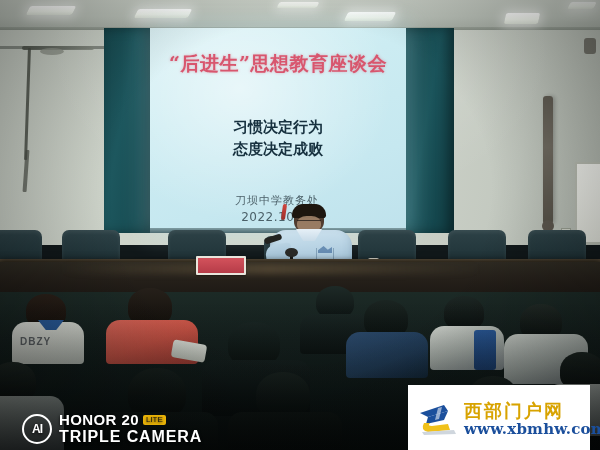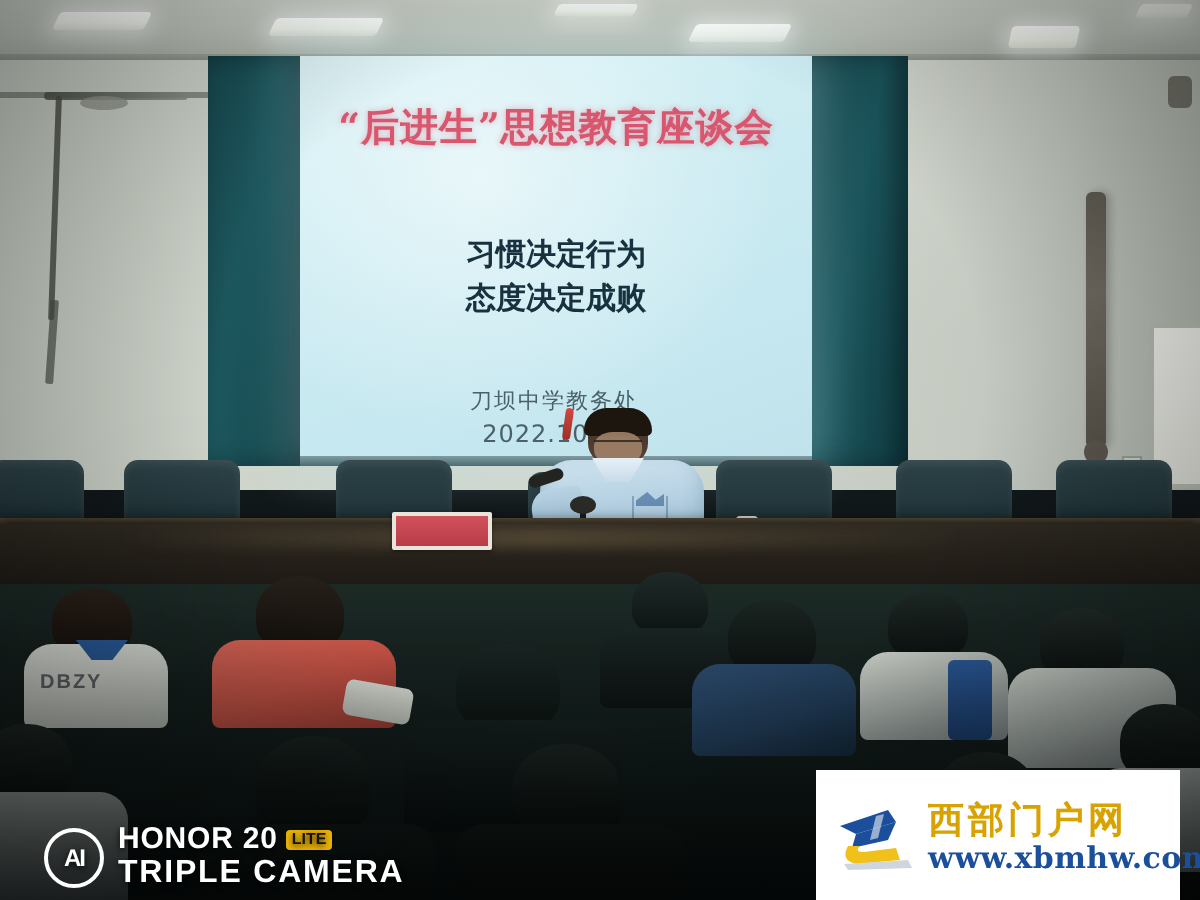--- a/index.html
+++ b/index.html
@@ -345,21 +345,21 @@
     border:2px solid #fff;display:flex;align-items:center;justify-content:center;
     font-family:"Liberation Sans",sans-serif;font-size:12px;font-weight:700;color:#fff;
     letter-spacing:-1px;
   }
   .camtext{line-height:1.05;}
   .camline1{
     font-family:"Liberation Sans",sans-serif;font-size:15px;font-weight:700;
     color:#fff;letter-spacing:.4px;display:flex;align-items:center;gap:4px;
   }
   .lite{
-    background:#eab308;color:#111;font-size:8px;font-weight:700;
+    background:#eab308;color:#111;font-size:8px;font-weight:400;
     padding:1px 3px;border-radius:2px;letter-spacing:0;
   }
   .camline2{
     font-family:"Liberation Sans",sans-serif;font-size:16px;font-weight:700;
     color:#fff;letter-spacing:.9px;margin-top:1px;
   }
 
   
   .sitewm{
     position:absolute;left:408px;top:385px;width:182px;height:68px;

